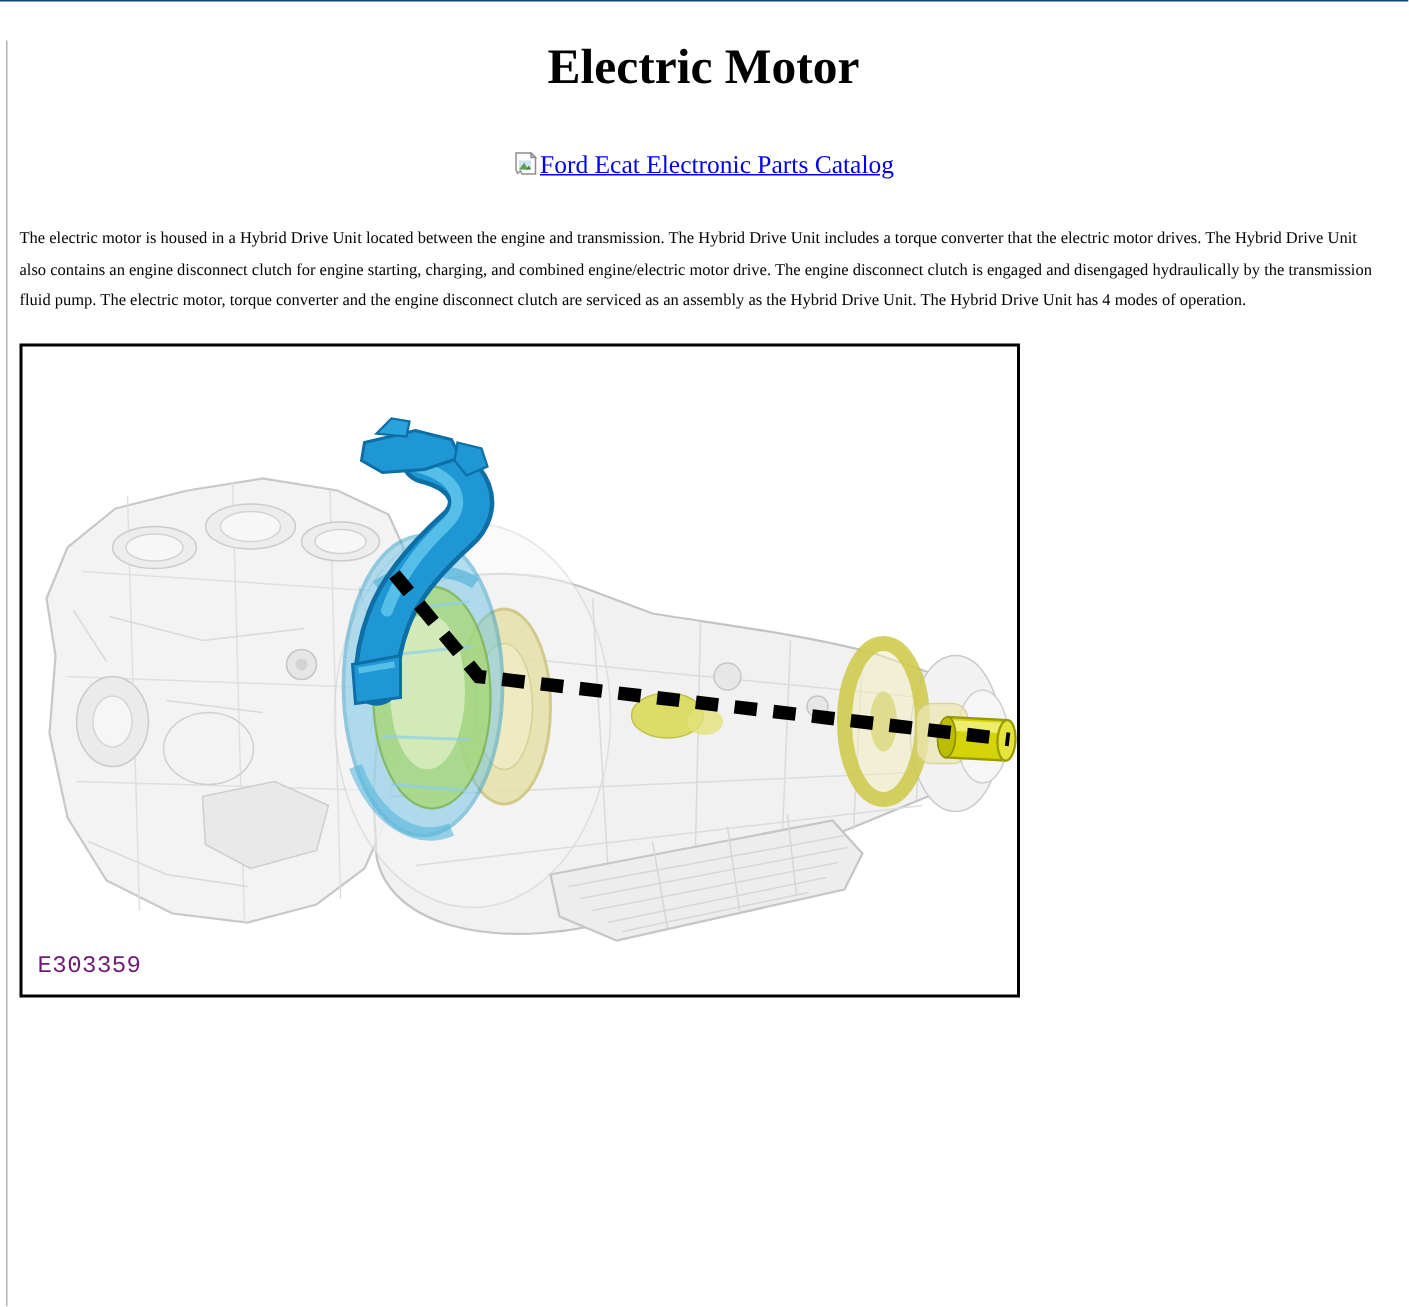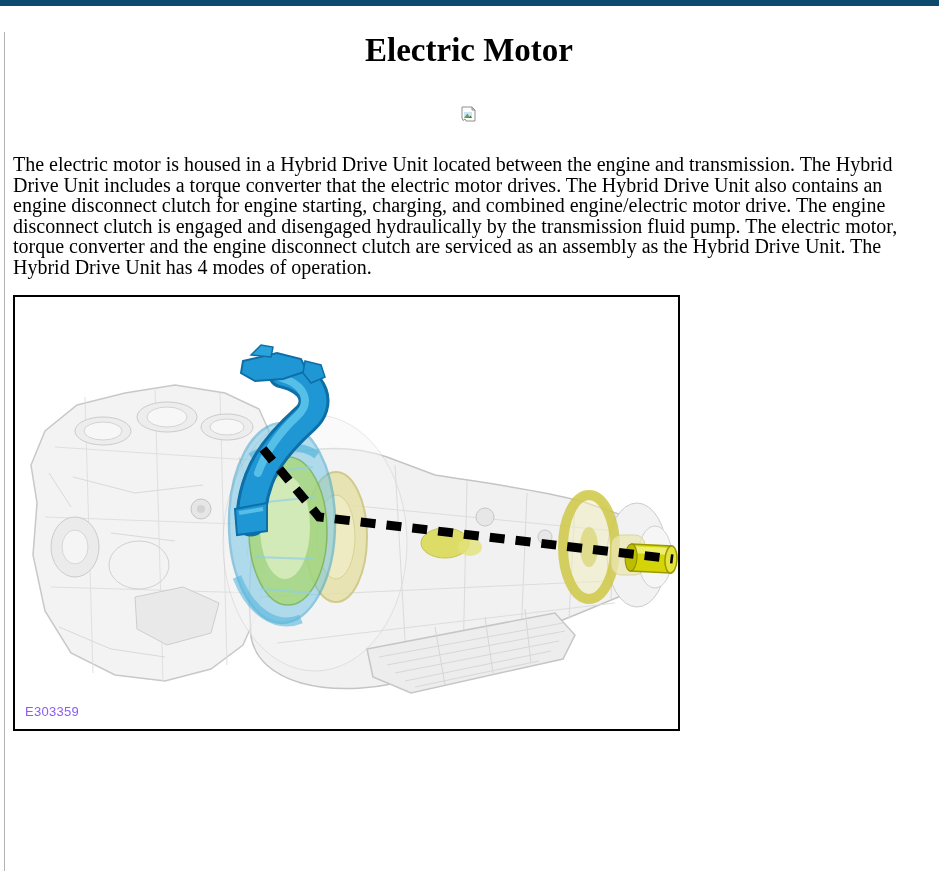--- a/index.html
+++ b/index.html
@@ -1,46 +1,46 @@
 <!DOCTYPE html>
 <html><head>
 <meta charset="utf-8">
 <style>
   html,body{margin:0;padding:0;background:#ffffff;}
   body{width:939px;height:871px;overflow:hidden;font-family:"Liberation Serif","DejaVu Serif",serif;color:#000;}
-  .frame{box-sizing:border-box;width:939px;height:615px;border-top:6px solid #0c4a6e;}
+  .frame{box-sizing:border-box;width:939px;height:615px;border-top:1px solid #0c4a6e;}
   .page{box-sizing:border-box;margin-left:4px;border-left:1px solid #b3b3b3;min-height:870px;padding:0 0 0 8px;}
   .page-title{font-size:33px;font-weight:bold;text-align:center;margin:26px 14px 0 0;line-height:36px;font-family:"Liberation Serif","DejaVu Serif",serif;}
   .catalog-link-row{text-align:center;margin:37px 14px 0 0;font-size:17px;}
   .catalog-link{color:#0000EE;text-decoration:underline;cursor:pointer;}
   .broken-img{display:inline-block;vertical-align:-3px;margin-right:1px;}
-  .intro{font-size:20px;line-height:20.5px;margin:26px 14px 0 0;width:912px;}
+  .intro{font-size:11px;line-height:20.5px;margin:26px 14px 0 0;width:912px;}
   .figure-box{position:relative;box-sizing:border-box;margin-top:18px;width:667px;height:436px;border:2px solid #000;background:#fff;}
   .figure-box svg{display:block;}
-  .figure-label{position:absolute;left:10px;bottom:10px;font-family:Liberation Sans, sans-serif;font-size:13px;color:#8b5cf6;letter-spacing:.3px;}
+  .figure-label{position:absolute;left:10px;bottom:10px;font-family:Liberation Mono, monospace;font-size:16px;color:#701a75;letter-spacing:.3px;}
   .caption{font-size:17px;line-height:21px;margin:22px 14px 0 0;width:912px;}
 </style>
 </head>
 <body>
 
 <div class="frame">
   <div class="page">
 
     <h1 class="page-title">Electric Motor</h1>
 
     <div class="catalog-link-row">
       <span class="broken-img">
         <svg width="17" height="17" viewBox="0 0 17 17">
           <path d="M2,1 L12,1 L15,4 L15,15 L6,15 L5,13 L3,14.5 L2,12 Z" fill="#fdfdfd" stroke="#8f8f8f" stroke-width="1"></path>
           <path d="M12,1 L12,4 L15,4 Z" fill="#dcdcdc" stroke="#8f8f8f" stroke-width="1"></path>
           <rect x="4" y="6" width="8" height="6" fill="#cfe3f5"></rect>
           <polygon points="4,12 7.5,7.5 10,12" fill="#5aa14e"></polygon>
           <polygon points="8.5,12 10.5,9.5 12,12" fill="#3e7d3a"></polygon>
         </svg>
-      </span>
+      </span><a class="catalog-link" href="#">Ford Ecat Electronic Parts Catalog</a>
     </div>
 
     <p class="intro">The electric motor is housed in a Hybrid Drive Unit located between the engine and transmission. The Hybrid Drive Unit includes a torque converter that the electric motor drives. The Hybrid Drive Unit also contains an engine disconnect clutch for engine starting, charging, and combined engine/electric motor drive. The engine disconnect clutch is engaged and disengaged hydraulically by the transmission fluid pump. The electric motor, torque converter and the engine disconnect clutch are serviced as an assembly as the Hybrid Drive Unit. The Hybrid Drive Unit has 4 modes of operation.</p>
 
     <div class="figure-box">
       <svg width="663" height="432" viewBox="0 0 663 432">
 
         <g opacity="0.9">
           <path d="M62,108 L110,96 L160,88 L210,96 L244,112 L254,134 L250,164 L256,204 L250,262 L244,312 L228,348 L196,372 L150,384 L100,378 L56,356 L30,314 L18,258 L22,206 L16,168 L30,134 Z" fill="#f2f2f2" stroke="#c3c3c3" stroke-width="1.5"></path>
           <path d="M40,150 L250,164 M30,220 L248,228 M36,290 L240,296 M70,100 L78,376 M140,90 L148,384 M205,96 L212,368" stroke="#dcdcdc" stroke-width="1" fill="none"></path>

